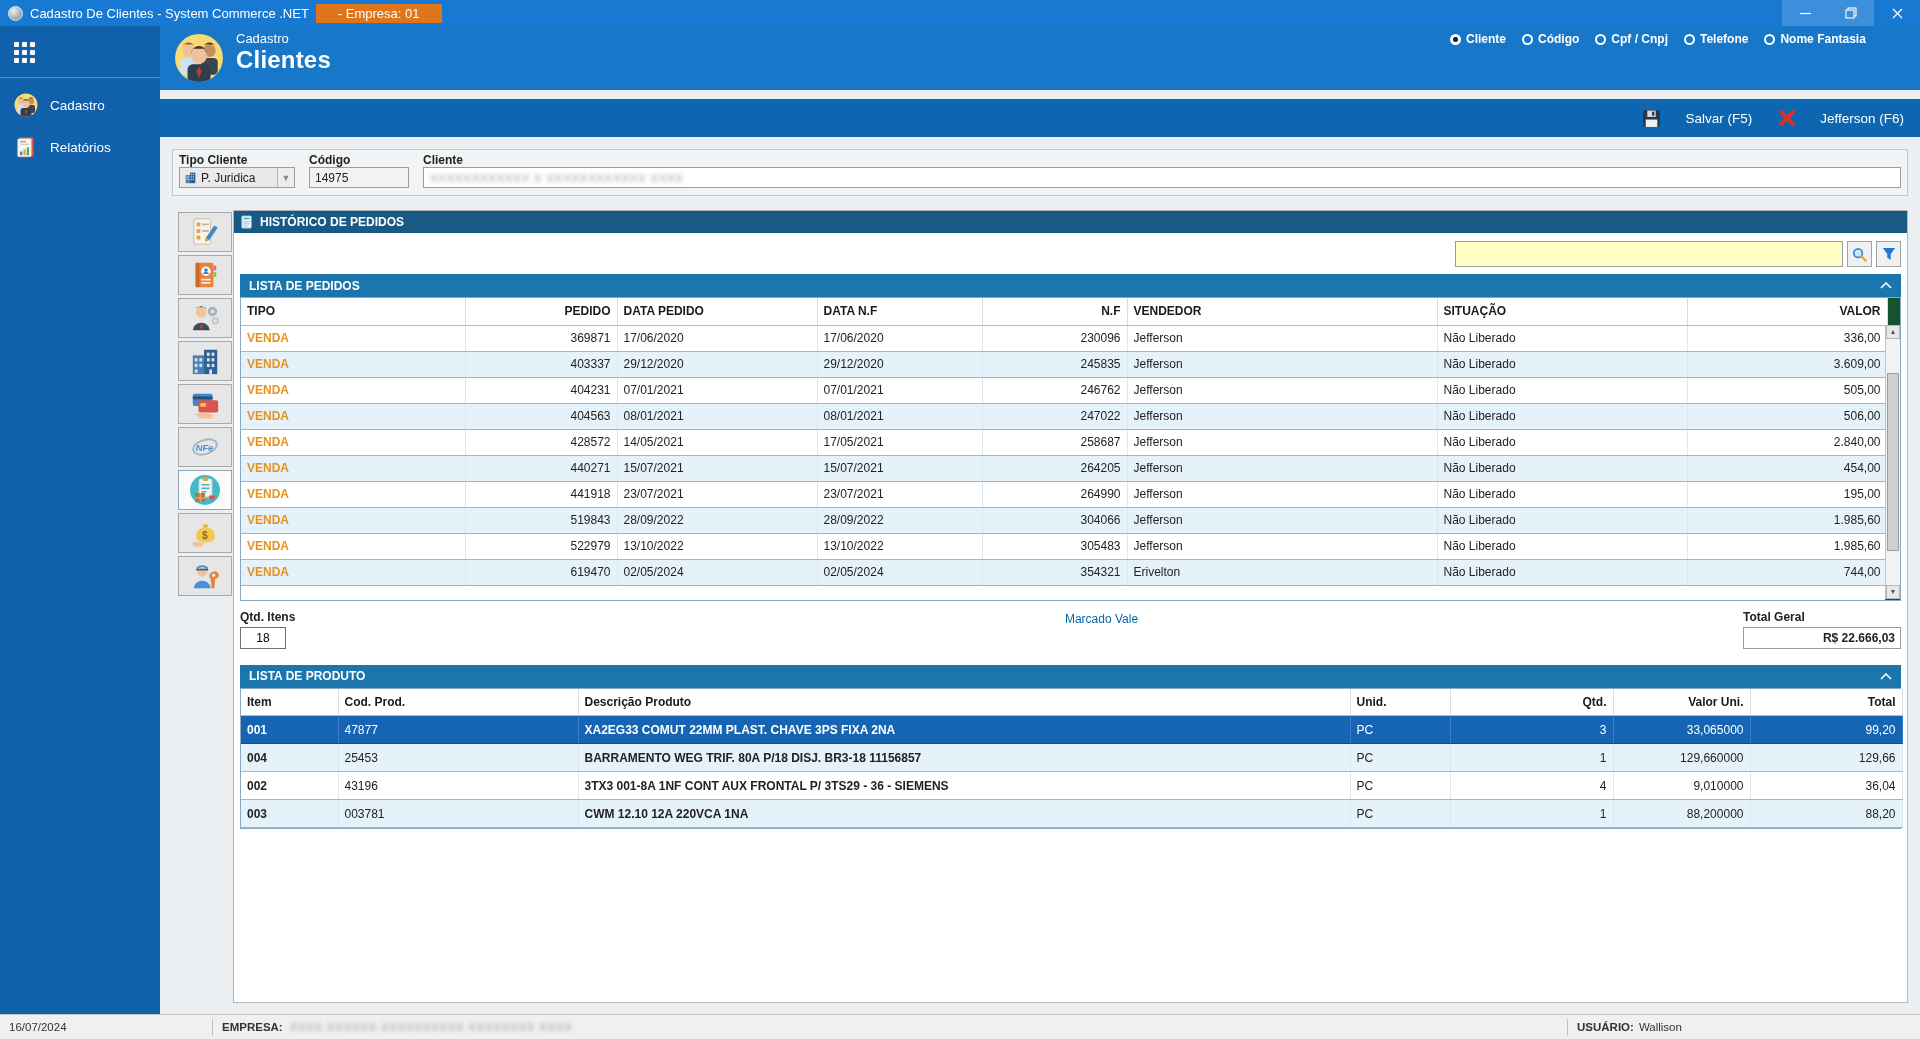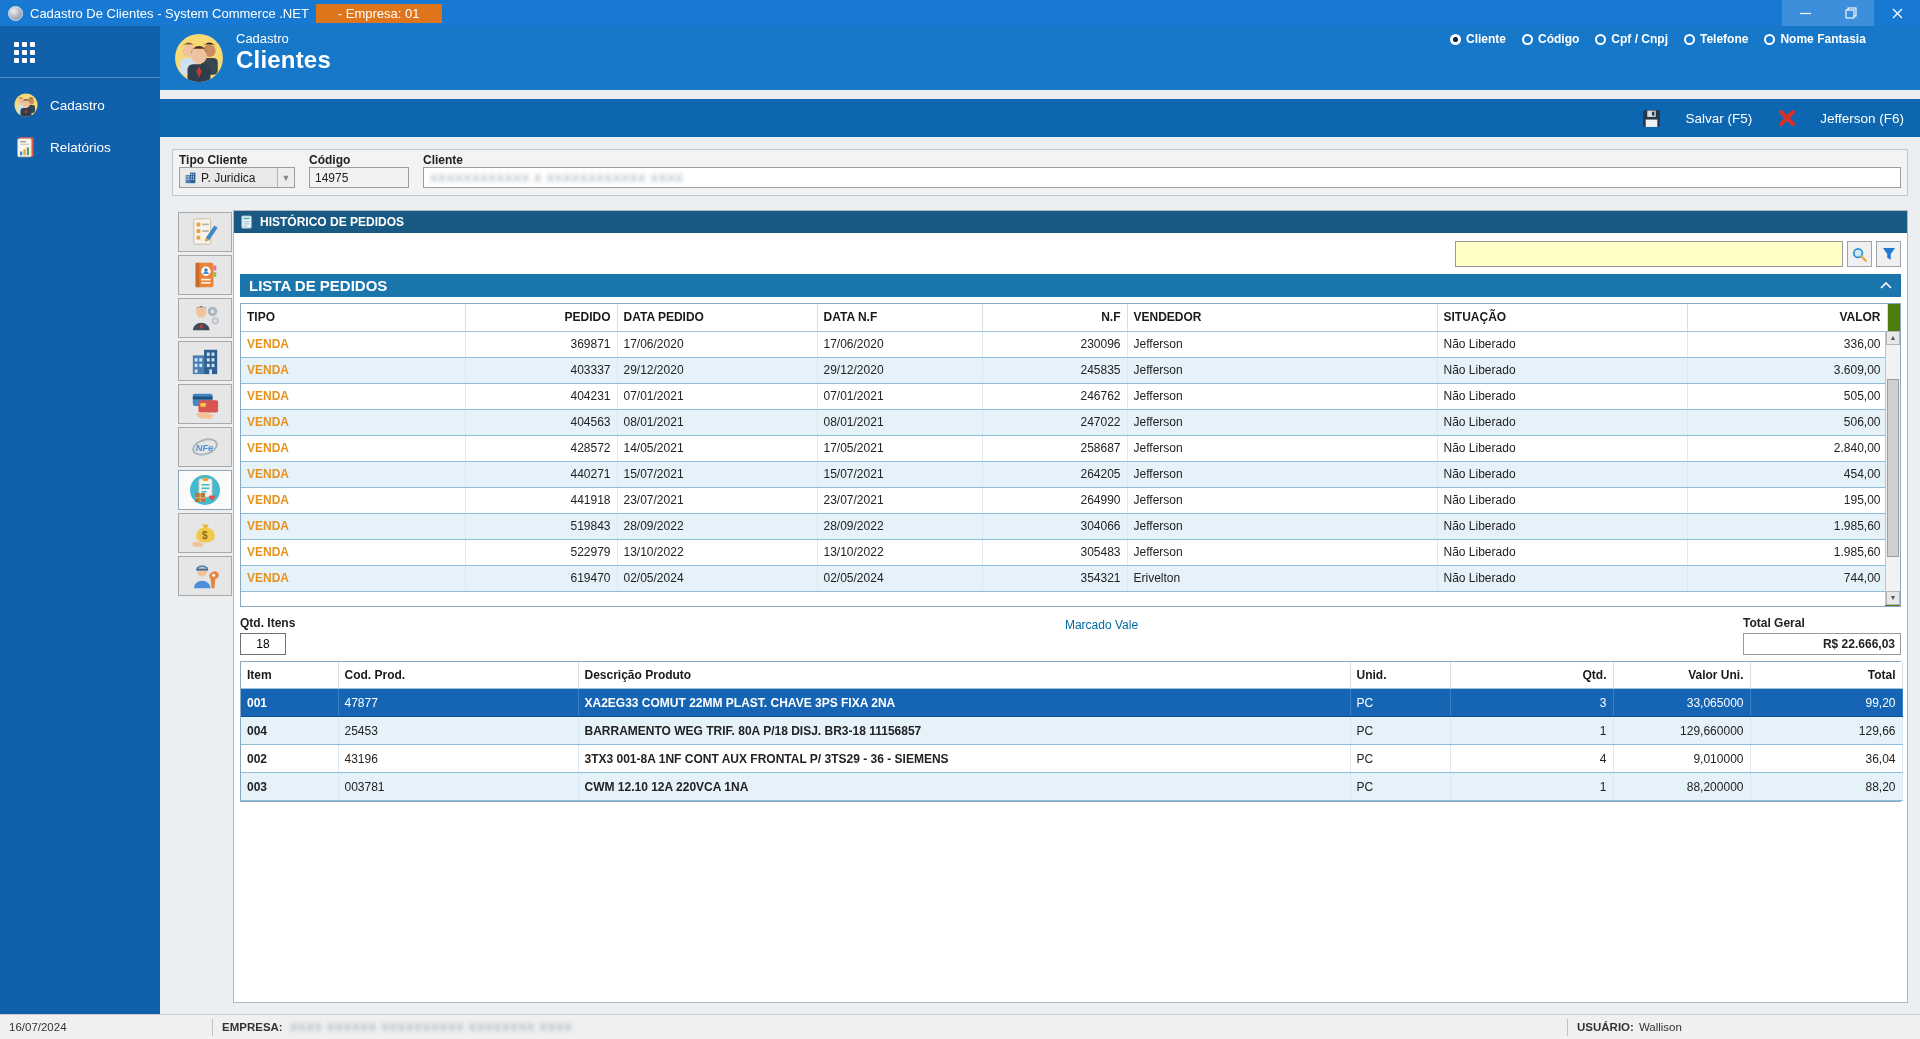--- a/index.html
+++ b/index.html
@@ -67,23 +67,23 @@
   .tabbtn{width:54px;height:40px;background:#e6e6e6;border:1px solid #a9a9a9;margin-bottom:3px;display:flex;align-items:center;justify-content:center}
   .tabbtn.sel{background:#fbfbfb;border-color:#8fa6b8}
 
   
   .groupbox{position:absolute;left:233px;top:210px;width:1675px;height:793px;background:#fff;border:1px solid #b5b5b5}
   .gb-title{height:22px;background:var(--section-title-blue);color:#fff;font-weight:bold;font-size:12px;display:flex;align-items:center;gap:6px;padding-left:6px}
   .gb-inner{padding:0 6px}
   .filter-row{margin-top:8px;display:flex;justify-content:flex-end;gap:4px}
   .filter-input{width:388px;height:26px;background:var(--filter-yellow);border:1px solid #9a9a9a;font-size:12px;padding:0 5px;color:#222}
   .gb-btn{width:25px;height:26px;background:#f0f0f0;border:1px solid #9aa4ad;display:flex;align-items:center;justify-content:center}
-  .listbar{margin-top:7px;height:23px;background:var(--list-bar-blue);color:#fff;font-weight:bold;font-size:15px;display:flex;align-items:center;justify-content:space-between;padding:0 9px}
-
-  .grid{display:flex;border:1px solid #8aa8bf;background:#4d7c0f;margin-top:6px}
+  .listbar{margin-top:7px;height:23px;background:var(--list-bar-blue);color:#fff;font-weight:bold;font-size:12px;display:flex;align-items:center;justify-content:space-between;padding:0 9px}
+
+  .grid{display:flex;border:1px solid #8aa8bf;background:#14532d;margin-top:0}
   .grid-left{flex:1;min-width:0}
   table{border-collapse:collapse;table-layout:fixed;width:100%;font-size:12px}
   th{height:27px;text-align:left;font-weight:bold;color:#1a1a1a;background:#fff;border-right:1px solid #d8dde2;border-bottom:1px solid #9cc3dc;padding:0 6px;white-space:nowrap;overflow:hidden}
   td{height:26px;border-right:1px solid #d9e8f2;border-bottom:1px solid #8fbcd9;padding:0 6px;white-space:nowrap;overflow:hidden;color:#222;background:#fff}
   #produtos-table td{height:28px}
   tr.alt td{background:var(--row-alt)}
   tr.sel td{background:var(--selected-row);color:#fff;border-right-color:#3a7fc2;border-bottom-color:#0e4f92}
   td.r,th.r{text-align:right}
   td.orange{color:var(--venda-orange);font-weight:bold}
   td.b{font-weight:bold}
@@ -574,20 +574,26 @@
         <div class="sum-label">Qtd. Itens</div>
         <input class="qtd-box" value="18" style="">
       </div>
       <div class="sum-center">Marcado Vale</div>
       <div class="sum-right">
         <div class="sum-label">Total Geral</div>
         <div class="total-box">R$ 22.666,03</div>
       </div>
     </div>
 
+    <div class="listbar produto-bar">
+      <span>LISTA DE PRODUTO</span>
+      <svg width="12" height="7" viewBox="0 0 12 7">
+          <polyline points="1,6 6,1 11,6" fill="none" stroke="#fff" stroke-width="1.6"></polyline>
+        </svg>
+    </div>
     <div class="grid">
       <div class="grid-left">
         <table id="produtos-table">
           <colgroup>
               <col style="width: 97px;">
               <col style="width: 240px;">
               <col style="width: 772px;">
               <col style="width: 100px;">
               <col style="width: 163px;">
               <col style="width: 137px;">

